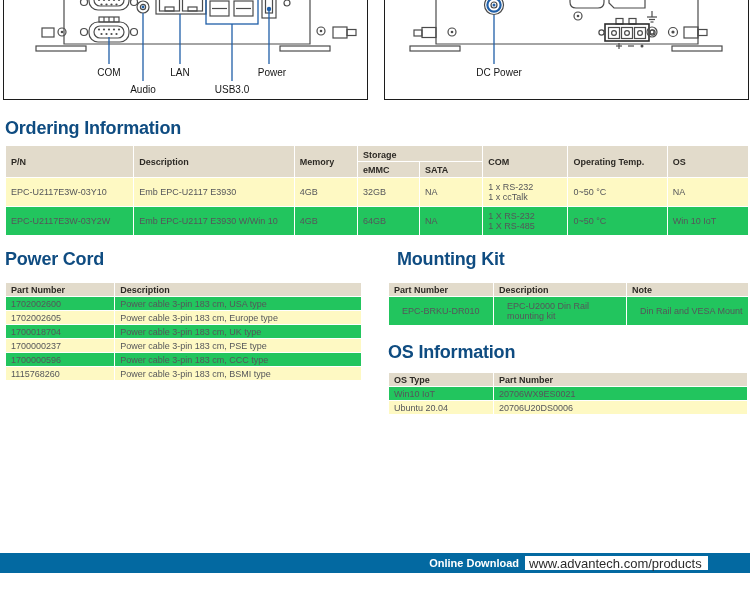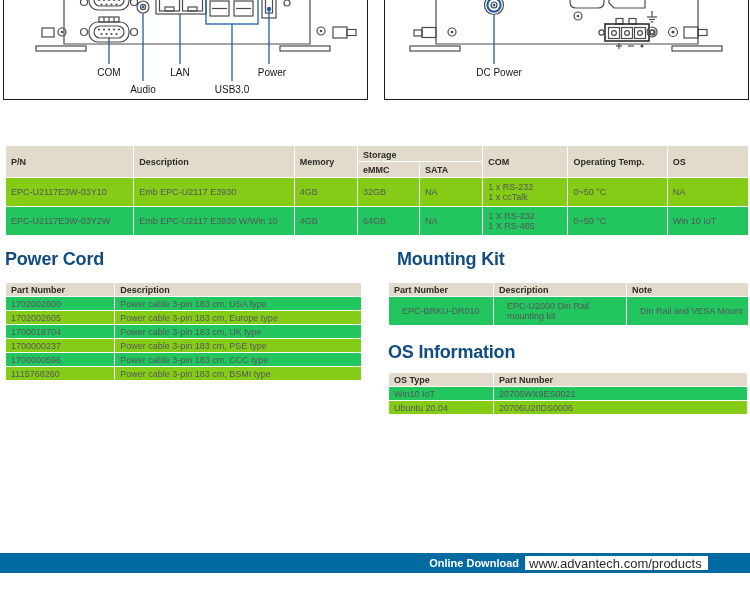--- a/index.html
+++ b/index.html
@@ -22,21 +22,21 @@
   
   .sec-title { position:absolute; margin:0; color:#0F4C81; font-size:18px;
                font-weight:bold; letter-spacing:-0.2px; line-height:20px; }
 
   
   table { border-collapse:separate; border-spacing:1px; position:absolute; table-layout:fixed; }
   th { background:#E2DBCB; font-size:9px; font-weight:bold; text-align:left;
        color:#2d2a25; padding:1px 5px; vertical-align:middle; }
   td { font-size:9px; color:#55565a; padding:1px 5px; vertical-align:middle;
        overflow:hidden; }
-  .row-a td { background:#84cc16; }
+  .row-a td { background:#fef9c3; }
   .row-b td { background:#22c55e; }
   tr.h2 th { vertical-align:middle; }
   .two-line span { display:block; line-height:10px; }
 
   #ordering-table { left:5px; top:145px; width:744px; }
   #ordering-table tr.h1 th, #ordering-table tr.h2 th { height:13px; }
   #ordering-table td { height:26px; }
 
   #powercord-table { left:5px; top:282px; width:357px; }
   #powercord-table th { height:11px; }
@@ -237,20 +237,21 @@
       <g class="hw">
         <rect x="299" y="27" width="14" height="11"></rect>
           <rect x="313" y="29.5" width="9" height="6"></rect>
       </g>
 
       <line class="blue-ln" x1="109" y1="15" x2="109" y2="64"></line>
       <text class="diag-label" x="114" y="76" text-anchor="middle">DC Power</text>
     </svg>
   </div>
 
+  <h2 class="sec-title" style="left:5px; top:118px;">Ordering Information</h2>
 
   <table id="ordering-table">
     <colgroup>
       <col style="width:127px">
         <col style="width:159px">
         <col style="width:62px">
       <col style="width:61px">
         <col style="width:62px">
         <col style="width:84px">
       <col style="width:98px">

